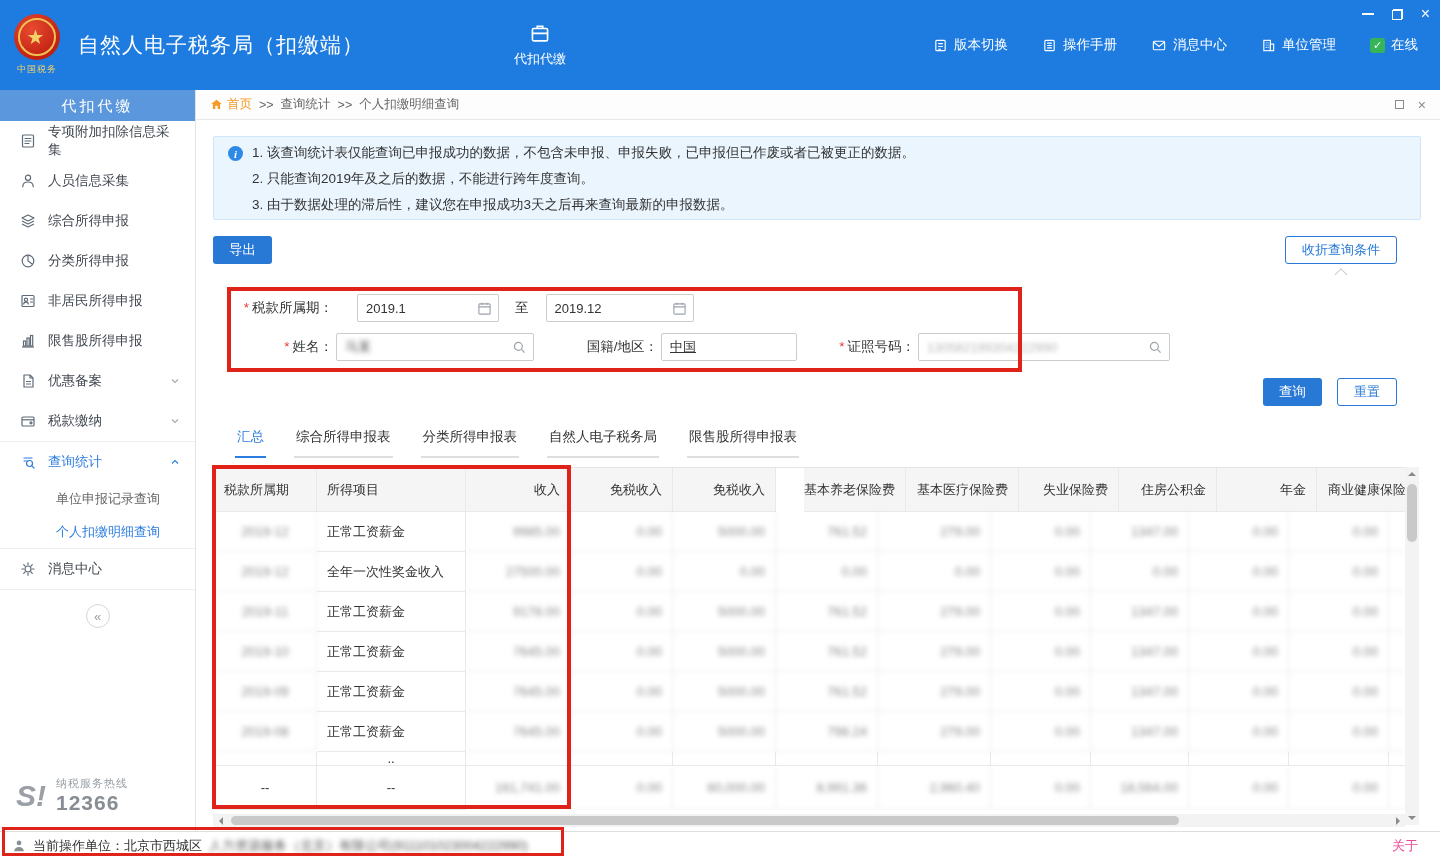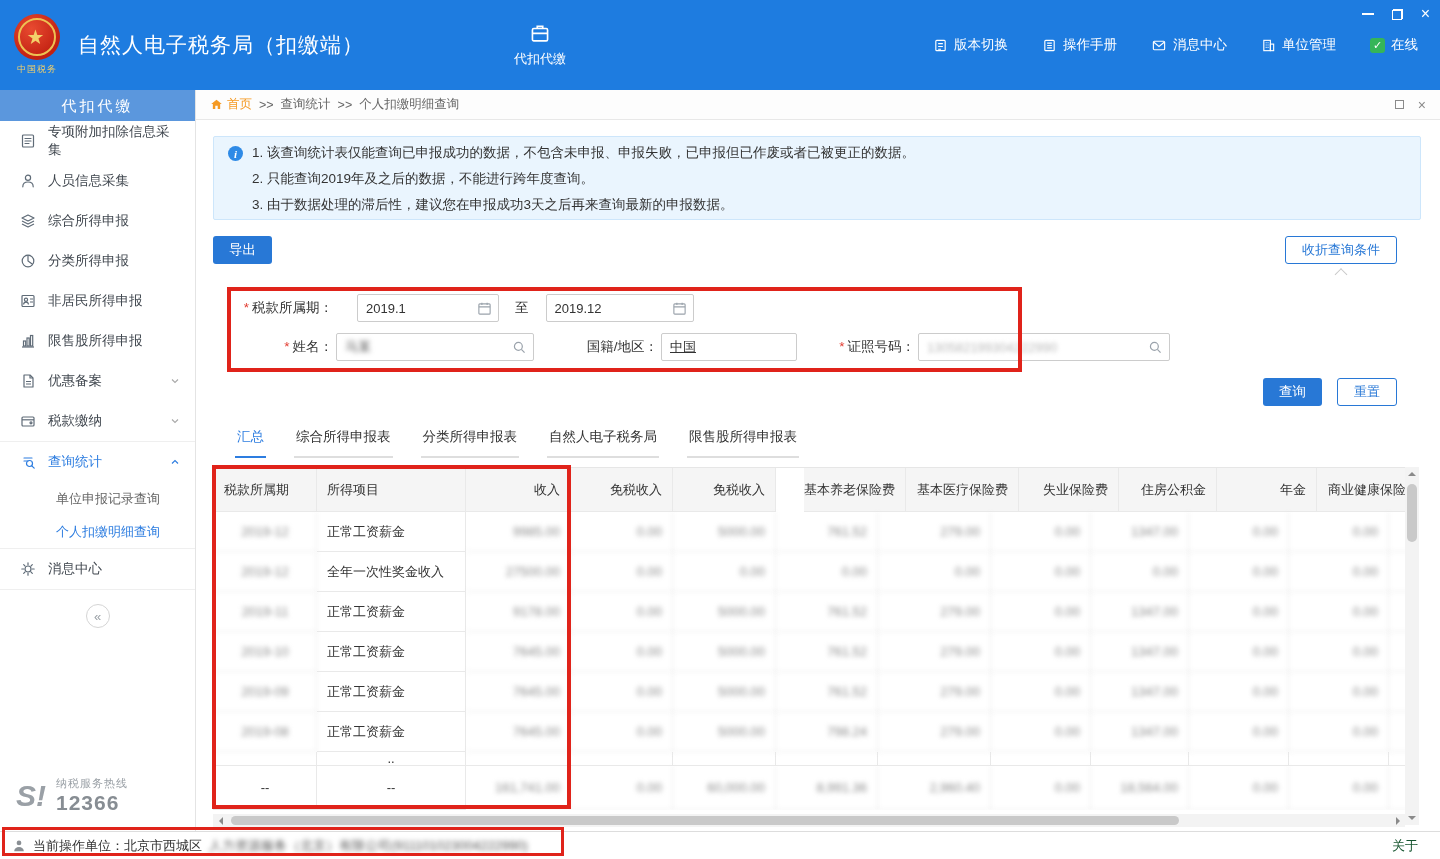--- a/index.html
+++ b/index.html
@@ -104,21 +104,21 @@
 
   .vbar { position:absolute; left:1209px; top:347px; width:14px; height:358px; background:#f3f3f3; display:flex; flex-direction:column; align-items:center; }
   .v-arrow { height:14px; width:14px; display:flex; align-items:center; justify-content:center; cursor:pointer; }
   .tri-u { width:0; height:0; border:4px solid transparent; border-bottom-color:#8a8a8a; border-top:none; }
   .tri-d { width:0; height:0; border:4px solid transparent; border-top-color:#8a8a8a; border-bottom:none; }
   .v-thumb { width:10px; height:58px; margin-top:3px; background:#c9c9c9; border-radius:5px; cursor:pointer; }
   .v-track-fill { flex:1; }
 
   
   .statusbar { position:absolute; left:0; bottom:0; width:1440px; height:28px; background:#fff; border-top:1px solid #ddd; display:flex; align-items:center; padding:0 12px; gap:7px; font-size:13px; color:#333; }
-  .about-link { margin-left:auto; color:#14532d; margin-right:10px; cursor:pointer; font-size:13px; }
+  .about-link { margin-left:auto; color:#ec4899; margin-right:10px; cursor:pointer; font-size:13px; }
 
   
   .red-box { position:absolute; border:4px solid #e0231a; z-index:40; pointer-events:none; }
   .red-form { left:227px; top:287px; width:795px; height:85px; }
   .red-table { left:212px; top:465px; width:359px; height:344px; }
   .red-status { left:2px; top:827px; width:562px; height:29px; border-width:3px; }
 
   svg { display:block; }
 </style>
 </head>

